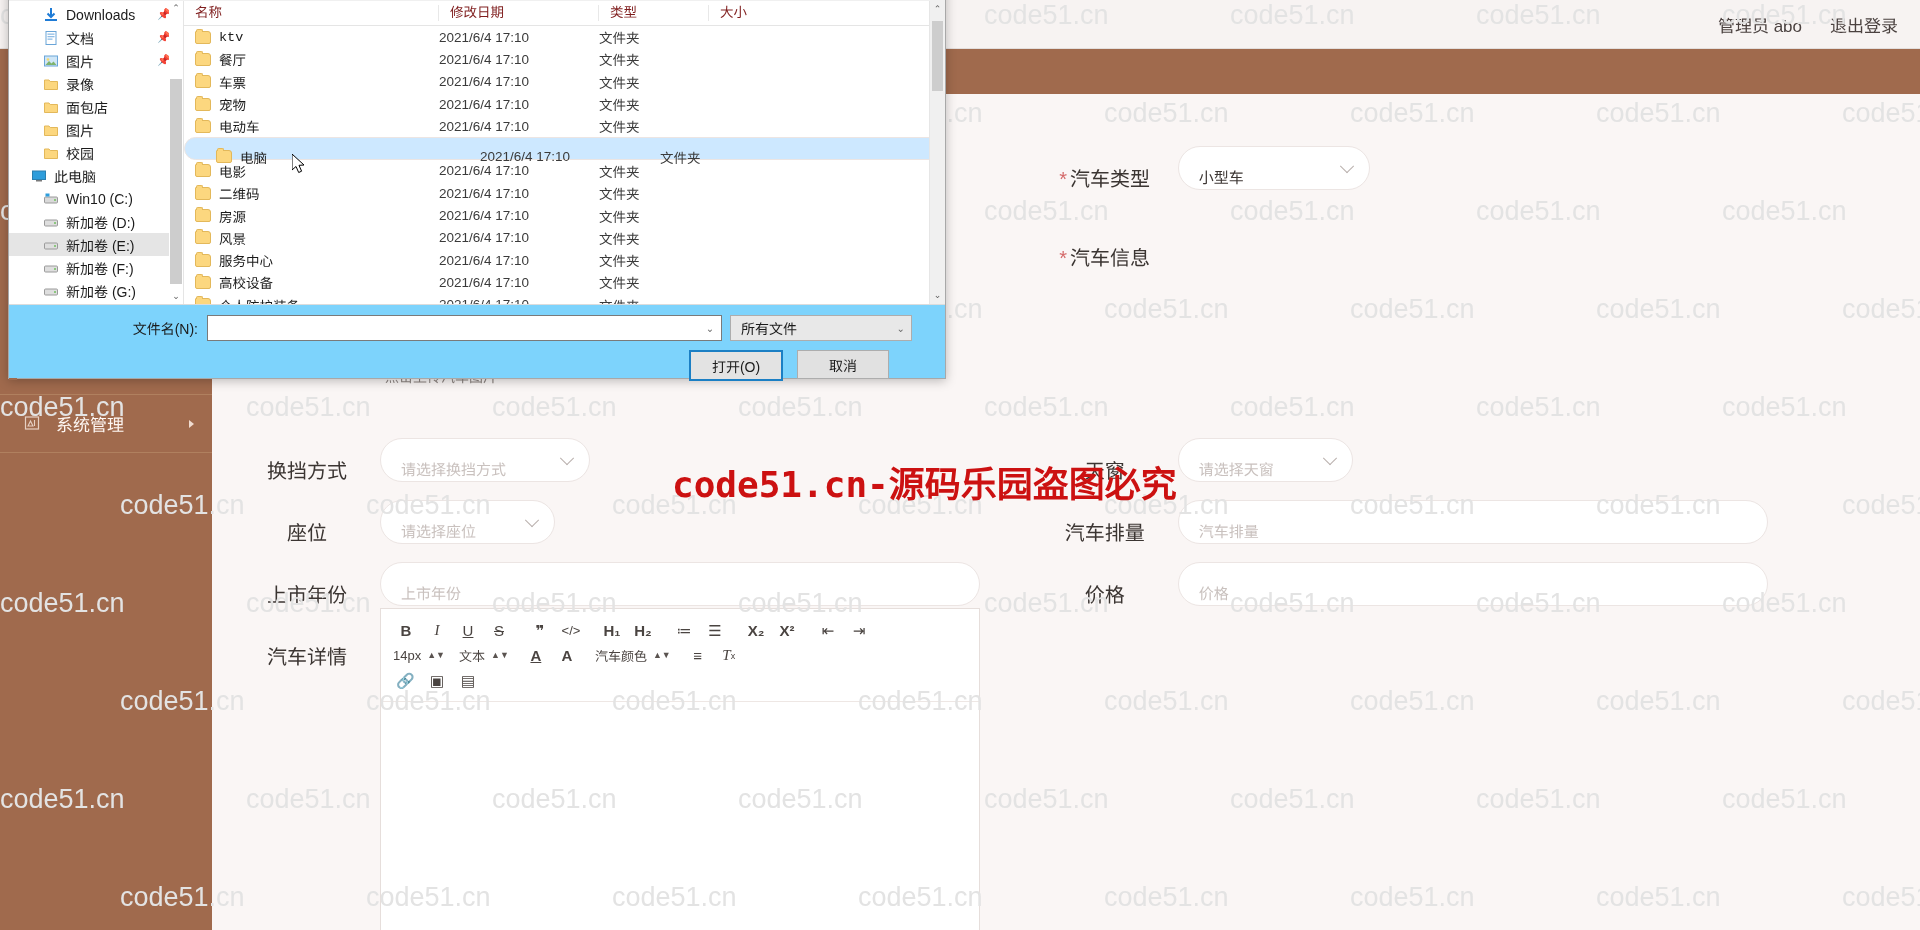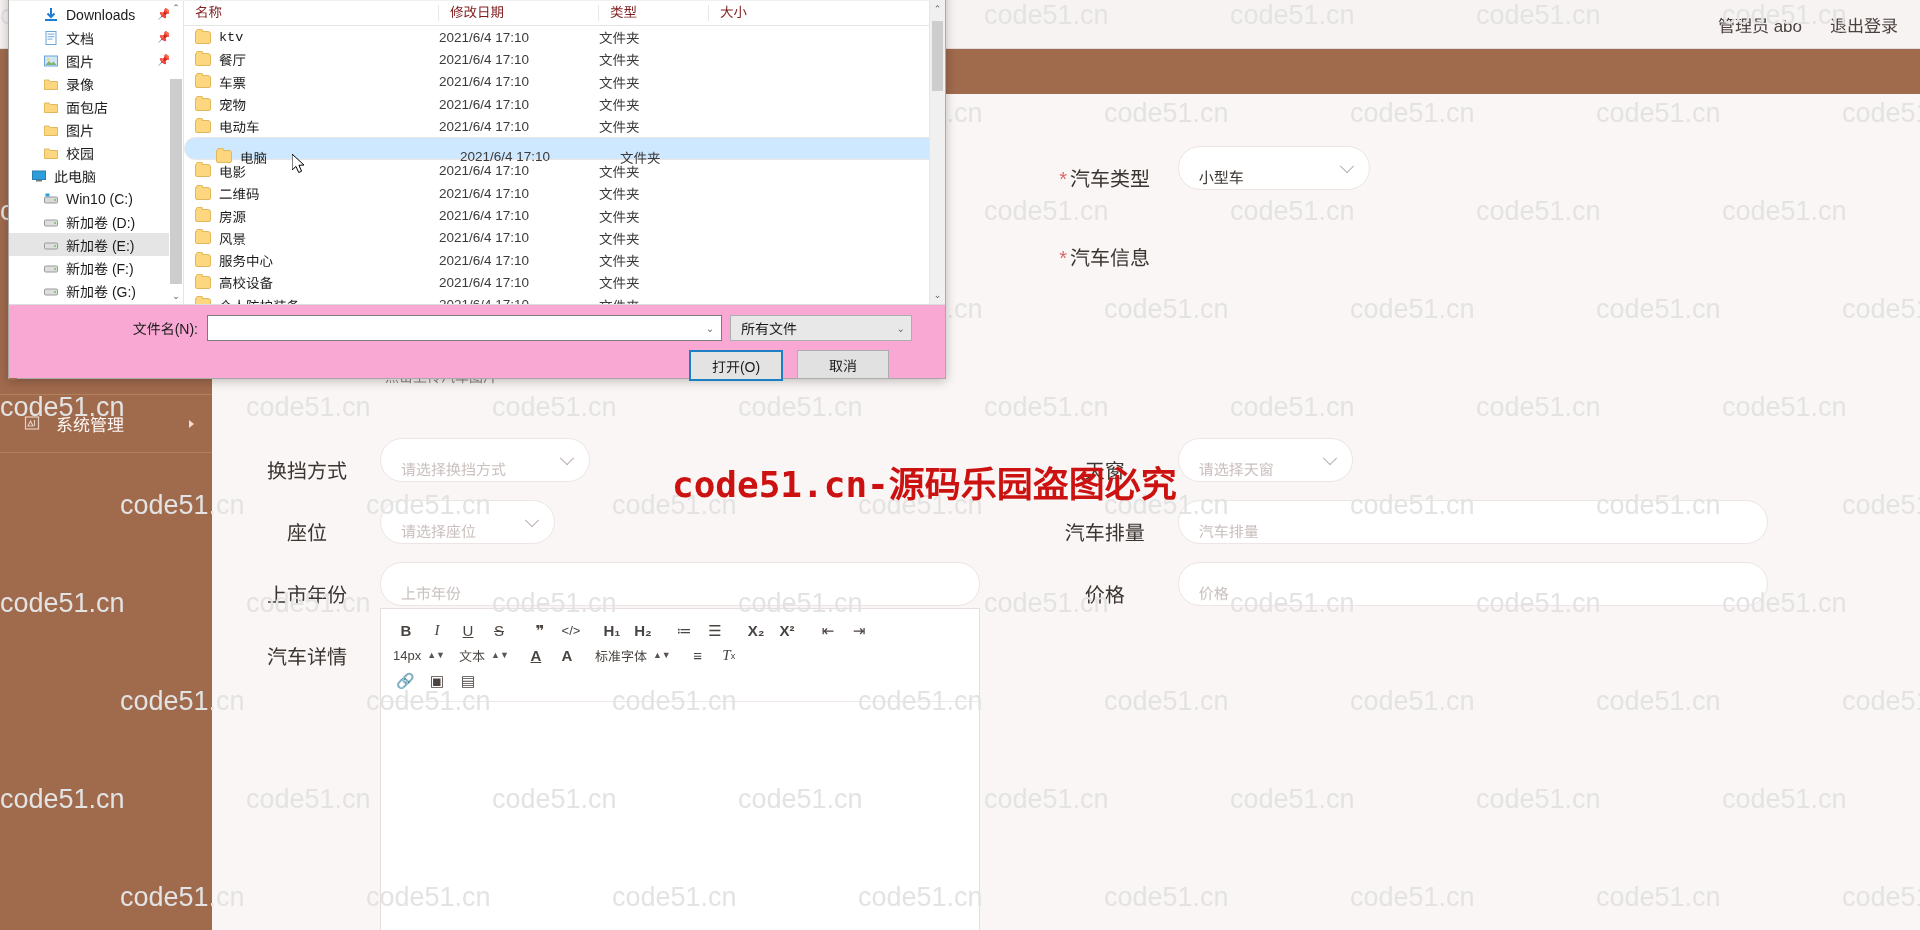--- a/index.html
+++ b/index.html
@@ -64,21 +64,21 @@
   .fld{height:96px;display:flex;align-items:center;}
   .lab{
     width:128px;text-align:center;padding-right:18px;box-sizing:border-box;
     font-size:20px;color:#3b3532;white-space:nowrap;margin-top:19px;
   }
   .lab .req{color:#d46a6a;margin-right:3px;}
   .ctl{position:relative;}
   .sel,.inp{
     height:44px;border:1px solid #ece5e3;border-radius:22px;background:#fff;
     box-sizing:border-box;font-size:15px;color:#3c3633;
-    display:flex;align-items:center;padding:16px 36px 0 20px;
+    display:flex;align-items:center;padding:16px 36px 0 20px;gap:20px;
   }
   .sel .val{color:#3c3633;}
   .sel .ph,.inp .ph{color:#c9c1be;}
   .chev{
     position:absolute;right:18px;top:50%;margin-top:-4px;width:9px;height:9px;
     border-right:1.6px solid #b9b0ad;border-bottom:1.6px solid #b9b0ad;
     transform:rotate(45deg) translate(-2px,-2px);
   }
   .upload-hint{font-size:14px;color:#8d8582;padding-left:133px;margin-top:2px;}
   
@@ -154,21 +154,21 @@
   .vscroll{
     position:absolute;right:0;top:0;bottom:0;width:15px;background:#f0f0f0;border-left:1px solid #e6e6e6;
   }
   .vscroll .thumb{position:absolute;left:2px;right:2px;top:20px;height:70px;background:#cdcdcd;}
   .vscroll .up,.vscroll .dn{position:absolute;left:0;right:0;height:17px;color:#606060;font-size:9px;text-align:center;line-height:17px;}
   .vscroll .up{top:0;}.vscroll .dn{bottom:0;}
   .navscroll{position:absolute;right:0;top:0;bottom:0;width:14px;background:#fff;}
   .navscroll .thumb{position:absolute;left:1px;right:1px;top:78px;height:205px;background:#cdcdcd;}
   .navscroll .up,.navscroll .dn{position:absolute;left:0;right:0;height:15px;text-align:center;font-size:9px;color:#606060;line-height:15px;}
   .navscroll .up{top:0;}.navscroll .dn{bottom:0;}
-  .dlg-footer{position:absolute;left:0;right:0;top:304px;bottom:0;background:#f9a8d4;}
+  .dlg-footer{position:absolute;left:0;right:0;top:304px;bottom:0;background:#7dd3fc;}
   .fn-row{position:absolute;left:0;right:0;top:10px;height:26px;display:flex;align-items:center;}
   .fn-lab{width:198px;text-align:right;padding-right:9px;font-size:14px;color:#1b1b1b;box-sizing:border-box;}
   .fn-input{
     width:515px;height:26px;border:1px solid #7a7a7a;background:#fff;position:relative;box-sizing:border-box;
   }
   .fn-input .cv{position:absolute;right:1px;top:1px;bottom:1px;width:20px;display:flex;align-items:center;justify-content:center;color:#6b6b6b;font-size:10px;}
   .filter{
     margin-left:8px;width:182px;height:26px;border:1px solid #adadad;background:#e8e8e8;
     display:flex;align-items:center;padding:0 0 0 10px;font-size:14px;color:#1b1b1b;
     position:relative;box-sizing:border-box;
@@ -379,21 +379,21 @@
                   <span class="ar">▲▼</span>
               </span>
               <span class="tb">
                   <u><b>A</b></u>
                 </span>
               <span class="tb">
                   <b>A</b>
                 </span>
               <span class="sep"></span>
               <span class="picker">
-                <span>标准字体</span>
+                <span>汽车颜色</span>
                   <span class="ar">▲▼</span>
               </span>
               <span class="tb">≡</span>
               <span class="tb">
                   <i>T</i>
                   <sub style="font-size:9px">x</sub>
                 </span>
             </div>
             <div class="ed-line">
               <span class="tb">🔗</span>

